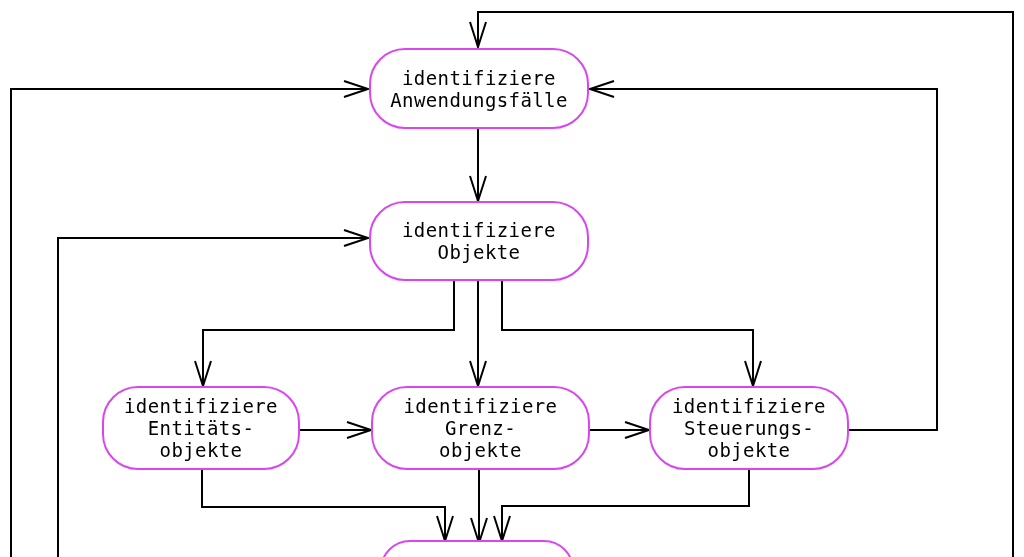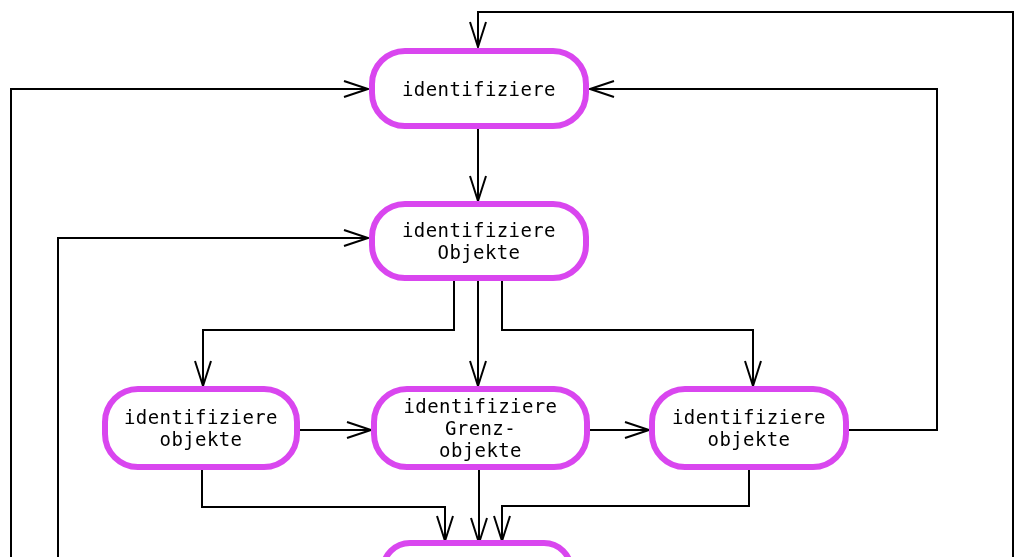--- a/index.html
+++ b/index.html
@@ -26,21 +26,21 @@
     fill: none;
     stroke: #000000;
     stroke-width: 2;
     stroke-linejoin: miter;
     stroke-linecap: butt;
   }
   .node {
     position: absolute;
     box-sizing: border-box;
     background: #ffffff;
-    border: 6px solid #d946ef;
+    border: 2px solid #d946ef;
     border-radius: 36px;
     display: flex;
     flex-direction: column;
     align-items: center;
     justify-content: center;
     text-align: center;
     color: #000000;
     font-size: 19px;
     line-height: 22px;
     letter-spacing: 0.4px;
@@ -123,38 +123,41 @@
     </g>
 
     <g>
       <path d="M749,470 L749,506 L502,506 L502,539"></path>
       <path d="M494,516 L502,541 L510,516"></path>
     </g>
   </svg>
 
   <div class="node n1">
     <span>identifiziere</span>
+    <span>Anwendungsfälle</span>
   </div>
 
   <div class="node n2">
     <span>identifiziere</span>
     <span>Objekte</span>
   </div>
 
   <div class="node n3">
     <span>identifiziere</span>
+    <span>Entitäts-</span>
     <span>objekte</span>
   </div>
 
   <div class="node n4">
     <span>identifiziere</span>
     <span>Grenz-</span>
     <span>objekte</span>
   </div>
 
   <div class="node n5">
     <span>identifiziere</span>
+    <span>Steuerungs-</span>
     <span>objekte</span>
   </div>
 
   <div class="node n6"></div>
 
 </div>
 
 </body></html>

